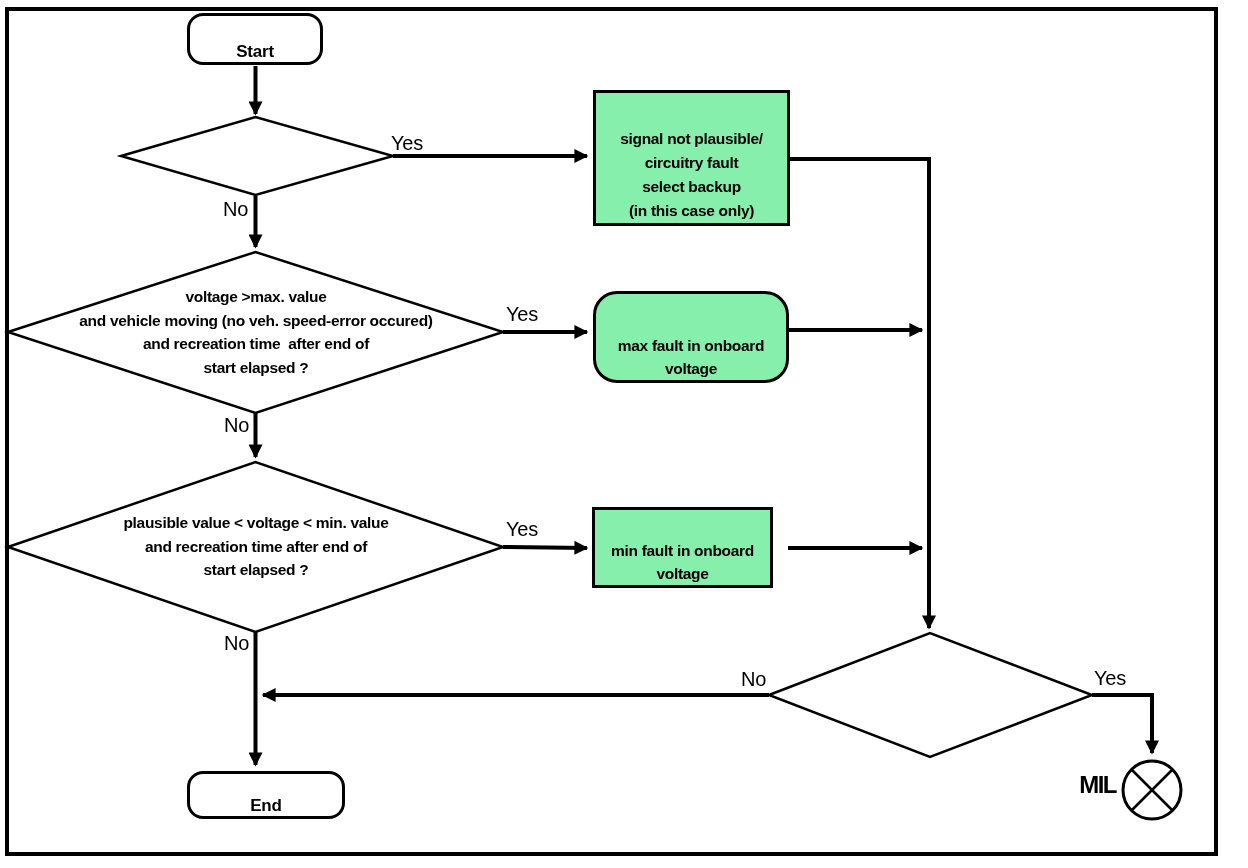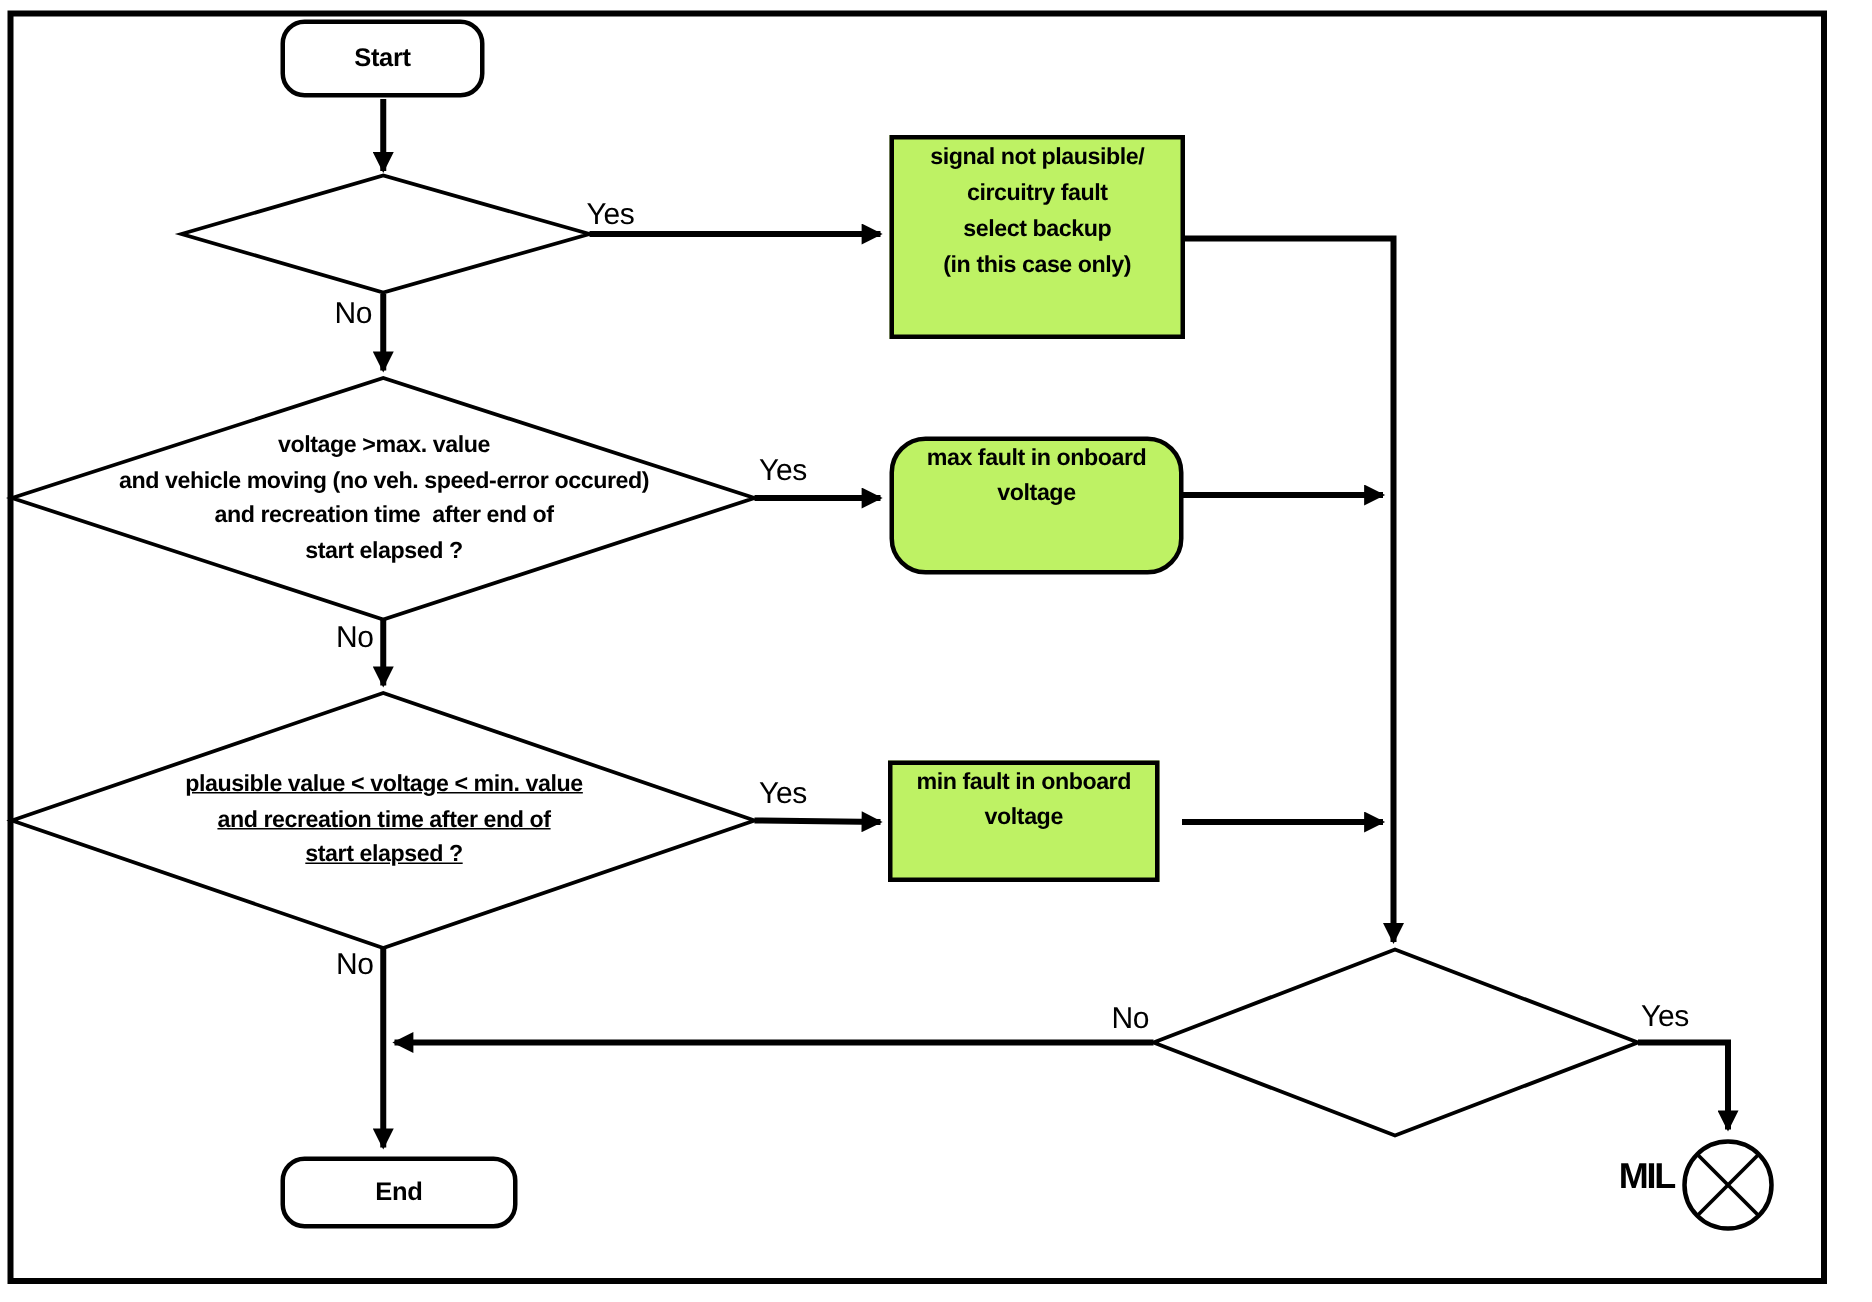--- a/index.html
+++ b/index.html
@@ -24,33 +24,33 @@
     left: 0; top: 0;
     width: 1248px; height: 868px;
   }
   .terminal {
     position: absolute;
     box-sizing: border-box;
     border: 3px solid #000000;
     border-radius: 16px;
     background: #ffffff;
     display: flex;
-    align-items: center;
+    align-items: flex-end;
     justify-content: center;
     font-weight: bold;
     font-size: 17px;
     letter-spacing: -0.2px;
   }
   .process {
     position: absolute;
     box-sizing: border-box;
     border: 3.5px solid #000000;
-    background: #bef264;
+    background: #86efac;
     display: flex;
-    align-items: flex-start;
+    align-items: flex-end;
     justify-content: center;
     text-align: center;
     font-weight: bold;
     font-size: 15.5px;
     line-height: 1.5;
     letter-spacing: -0.3px;
     white-space: pre-wrap;
   }
   .dtext {
     position: absolute;
@@ -133,21 +133,21 @@
   </div>
   <div class="process" style="left:592px; top:507px; width:181px; height:81px;">
     <span>min fault in onboard
 voltage</span>
   </div>
 
   <div class="dtext" style="left:8px; top:285px; width:496px;">voltage &gt;max. value
 and vehicle moving (no veh. speed-error occured)
 and recreation time  after end of
 start elapsed ?</div>
-  <div class="dtext" style="left:8px; top:511px; width:496px;text-decoration:underline;">plausible value &lt; voltage &lt; min. value
+  <div class="dtext" style="left:8px; top:511px; width:496px;">plausible value &lt; voltage &lt; min. value
 and recreation time after end of
 start elapsed ?</div>
 
   <div class="elabel" style="left:391px; top:132px;">Yes</div>
   <div class="elabel" style="left:223px; top:198px;">No</div>
   <div class="elabel" style="left:506px; top:303px;">Yes</div>
   <div class="elabel" style="left:224px; top:414px;">No</div>
   <div class="elabel" style="left:506px; top:518px;">Yes</div>
   <div class="elabel" style="left:224px; top:632px;">No</div>
   <div class="elabel" style="left:741px; top:668px;">No</div>

